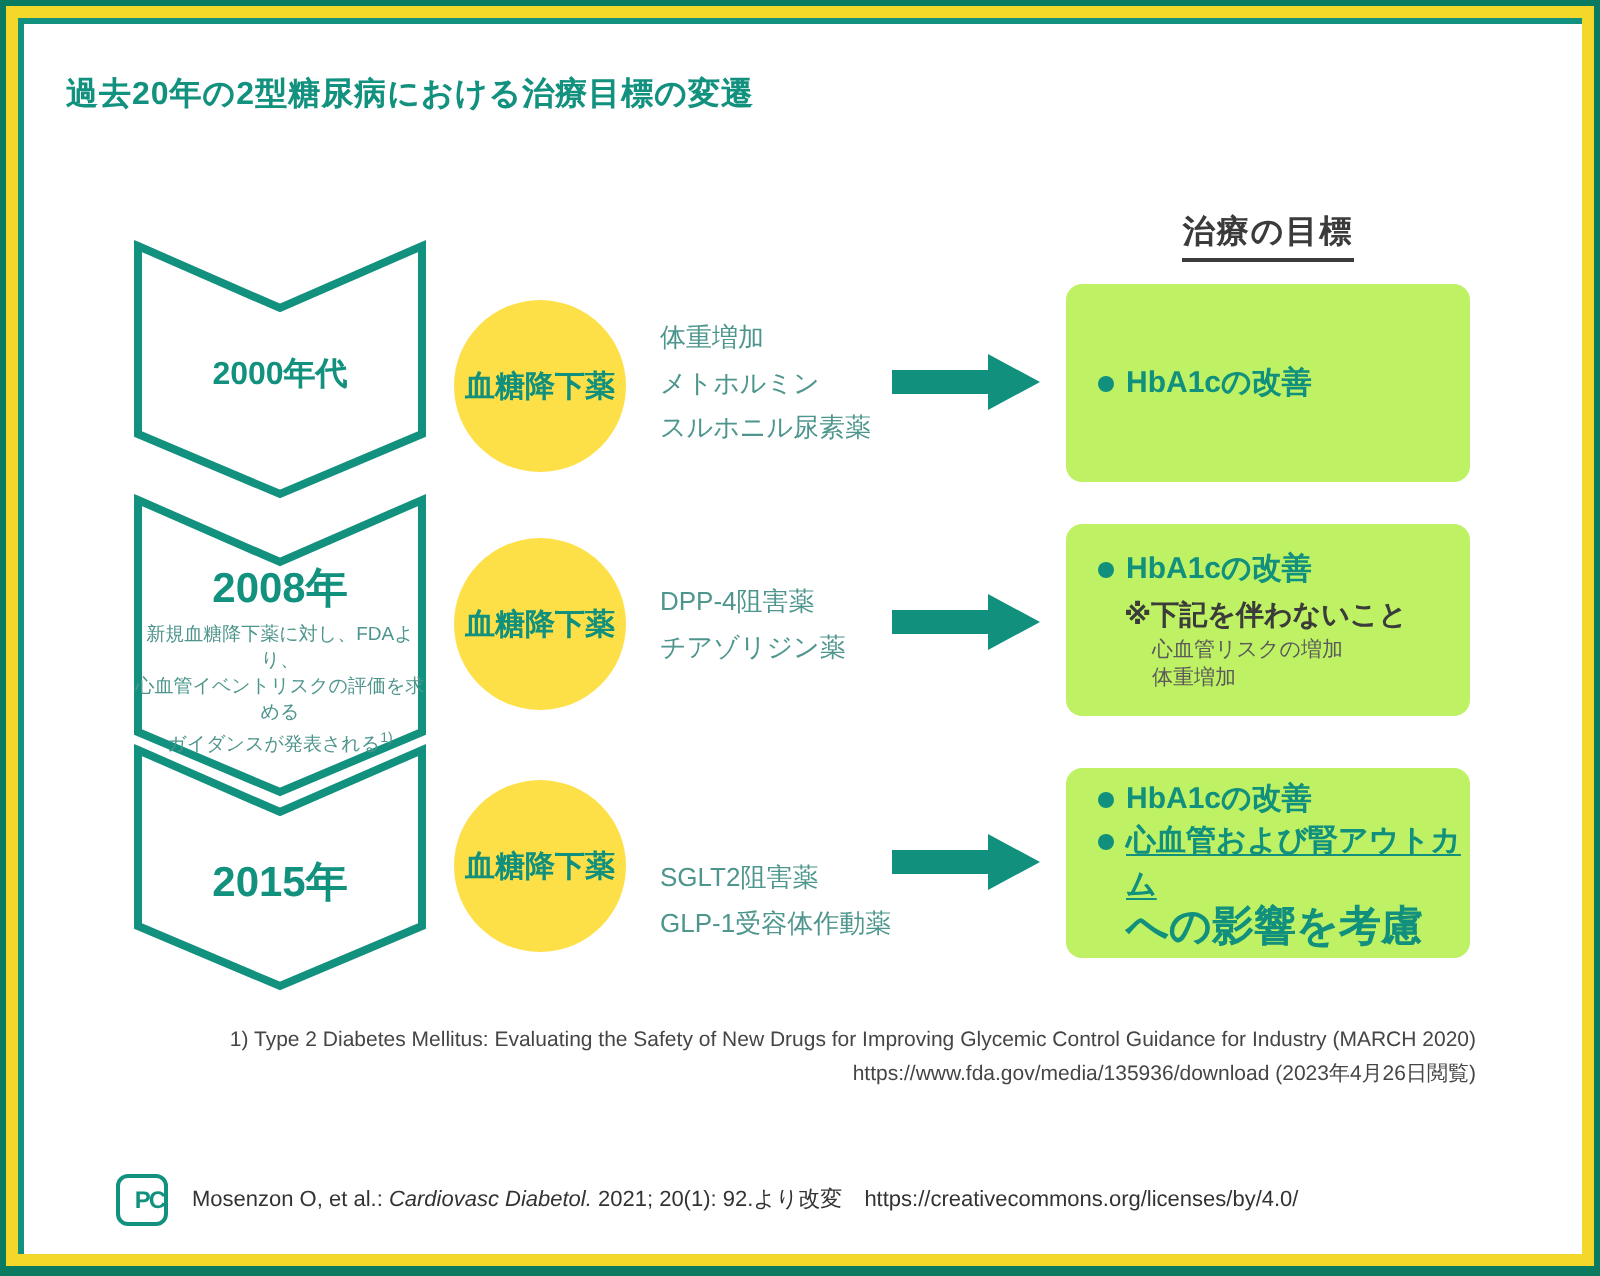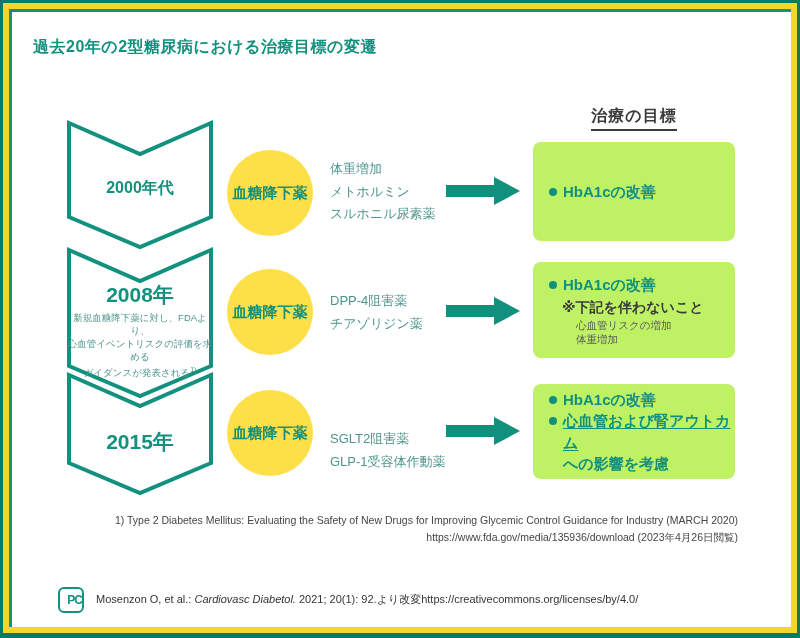--- a/index.html
+++ b/index.html
@@ -44,42 +44,42 @@
   .goal-box {
     left:533px; width:202px; background:#bef264; border-radius:8px;
     color:#10907D;
   }
   .goal-line { display:flex; align-items:flex-start; font-size:15px; font-weight:bold; line-height:21.5px; }
   .dot {
     flex:0 0 auto; width:8px; height:8px; border-radius:50%; background:#10907D;
     margin:7px 6px 0 0;
   }
   .underlined { text-decoration:underline; text-underline-offset:2px; }
-  .goal-cont { margin-left:14px; font-size:15px; font-weight:bold; line-height:21.5px; }
+  .goal-cont { margin-left:14px; font-size:21px; font-weight:bold; line-height:21.5px; }
 
   .caution-title { margin:3px 0 1px 13px; font-size:14px; font-weight:bold; color:#3B3B3B; }
   .caution-item { margin-left:27px; font-size:10.5px; line-height:14.5px; color:#5A5A5A; font-weight:normal; }
 
   .box-center { display:flex; flex-direction:column; justify-content:center; padding-left:16px; }
   .box-top { padding:12px 0 0 16px; }
 
   .footnote {
     top:512px; right:62px; width:640px; text-align:right;
     font-size:10.5px; line-height:17px; color:#454545;
   }
 
   .pc-logo {
     left:58px; top:587px; width:26px; height:26px;
     border:2px solid #12917E; border-radius:6px;
     display:flex; align-items:center; justify-content:flex-end;
     color:#12917E; font-weight:bold; font-size:12px; letter-spacing:-1px;
   }
   .citation { left:96px; top:592px; font-size:11px; color:#333; white-space:nowrap; }
   .citation .journal { font-style:italic; }
-  .citation .license { margin-left:0;text-align:right; }
+  .citation .license { margin-left:11px;text-align:right; }
 </style>
 </head>
 <body>
 
 <div class="frame">
   <div class="edge-green"></div>
   <div class="edge-yellow"></div>
   <div class="edge-teal"></div>
 
   <div class="abs page-title">過去20年の2型糖尿病における治療目標の変遷</div>

